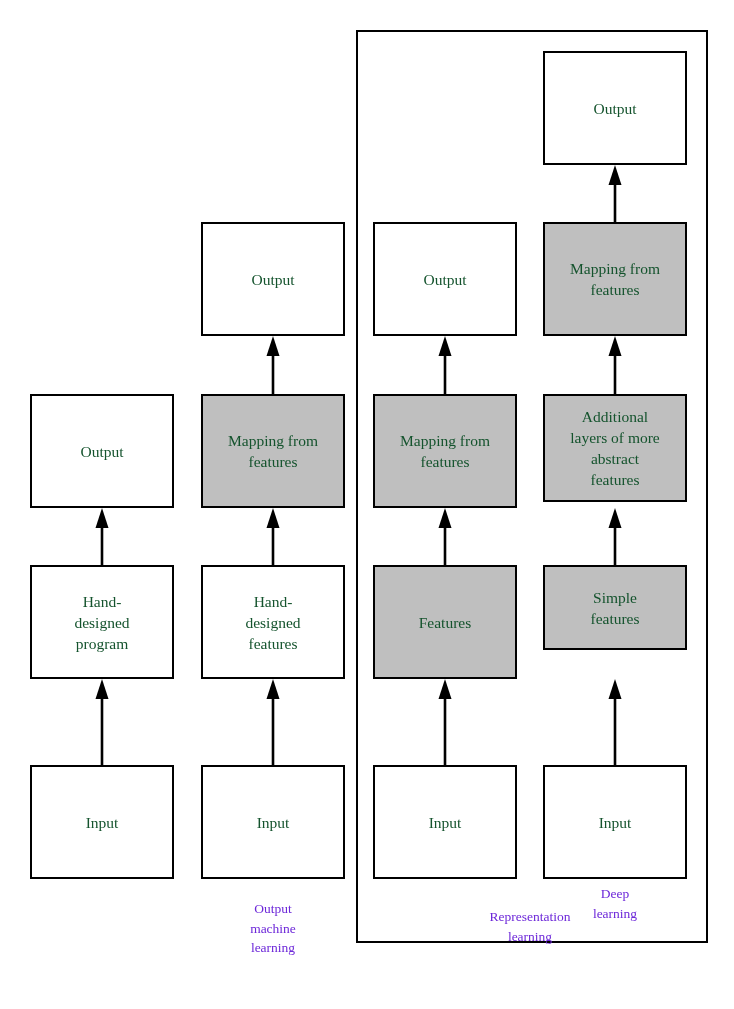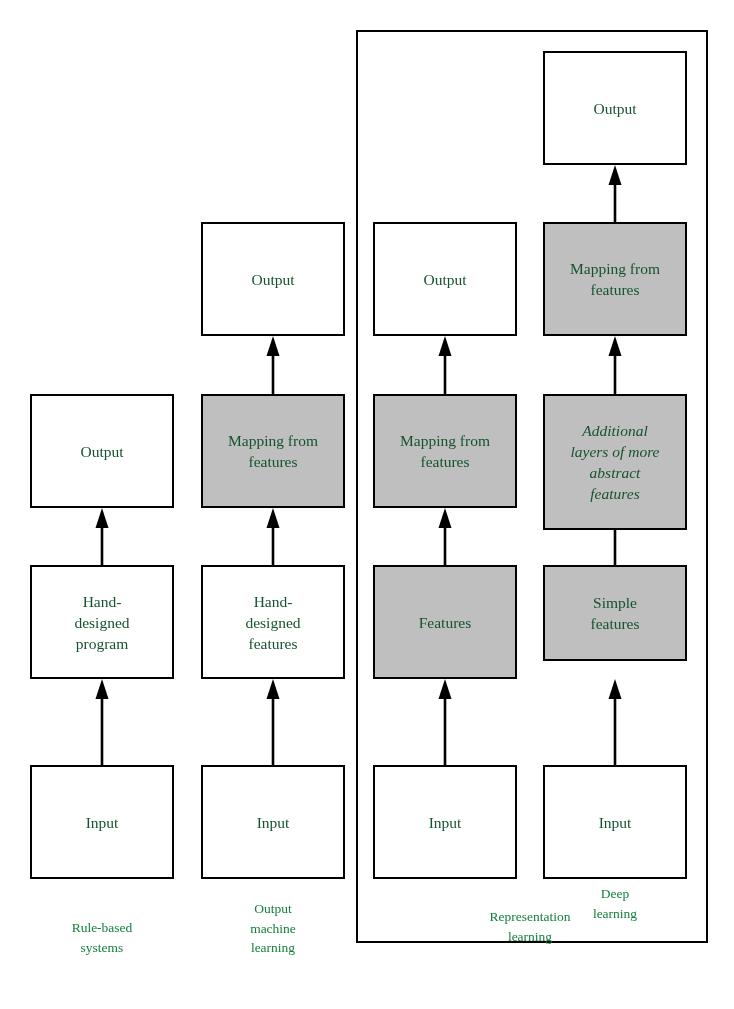--- a/index.html
+++ b/index.html
@@ -49,21 +49,21 @@
     position: absolute;
   }
   .arrow svg {
     display: block;
   }
   .caption {
     position: absolute;
     text-align: center;
     font-size: 13.5px;
     line-height: 19.5px;
-    color: #15803d;
+    color: #6d28d9;
     white-space: pre-line;
   }
 </style>
 </head>
 <body>
 
 <div id="canvas">
     <div class="group-frame" style="left: 356px; top: 30px; width: 352px; height: 913px;"></div>
     <div class="arrow" style="left: 94px; top: 679px; width: 16px; height: 86px;">
       <svg width="16" height="86" viewBox="0 0 16 86">
@@ -81,22 +81,20 @@
       <span class="node-label">Output</span>
     </div>
     <div class="node" style="left: 30px; top: 565px; width: 144px; height: 114px;">
       <span class="node-label">Hand-
 designed
 program</span>
     </div>
     <div class="node" style="left: 30px; top: 765px; width: 144px; height: 114px;">
       <span class="node-label">Input</span>
     </div>
-    <div class="caption" style="left: 30px; top: 918px; width: 144px;">Rule-based
-systems</div>
     <div class="arrow" style="left: 265px; top: 679px; width: 16px; height: 86px;">
       <svg width="16" height="86" viewBox="0 0 16 86">
         <rect x="6.7" y="20" width="2.6" height="66" fill="#000"></rect>
         <polygon points="8,0 14.5,20 1.5,20" fill="#000"></polygon>
       </svg>
     </div>
     <div class="arrow" style="left: 265px; top: 508px; width: 16px; height: 57px;">
       <svg width="16" height="57" viewBox="0 0 16 57">
         <rect x="6.7" y="20" width="2.6" height="37" fill="#000"></rect>
         <polygon points="8,0 14.5,20 1.5,20" fill="#000"></polygon>
@@ -183,27 +181,27 @@
         <polygon points="8,0 14.5,20 1.5,20" fill="#000"></polygon>
       </svg>
     </div>
     <div class="node" style="left: 543px; top: 51px; width: 144px; height: 114px;">
       <span class="node-label">Output</span>
     </div>
     <div class="node shaded" style="left: 543px; top: 222px; width: 144px; height: 114px;">
       <span class="node-label">Mapping from
 features</span>
     </div>
-    <div class="node shaded" style="left: 543px; top: 394px; width: 144px; height: 136px; font-style: italic;">
+    <div class="node shaded" style="left: 543px; top: 394px; width: 144px; height: 108px;">
       <span class="node-label">Additional
 layers of more
 abstract
 features</span>
     </div>
-    <div class="node shaded" style="left: 543px; top: 565px; width: 144px; height: 96px;">
+    <div class="node shaded" style="left: 543px; top: 565px; width: 144px; height: 85px;">
       <span class="node-label">Simple
 features</span>
     </div>
     <div class="node" style="left: 543px; top: 765px; width: 144px; height: 114px;">
       <span class="node-label">Input</span>
     </div>
     <div class="caption" style="left: 543px; top: 884px; width: 144px;">Deep
 learning</div>
   </div>
 

